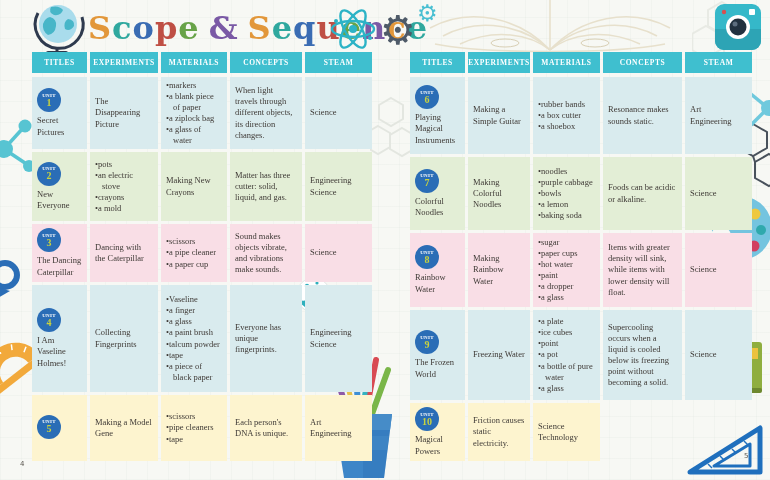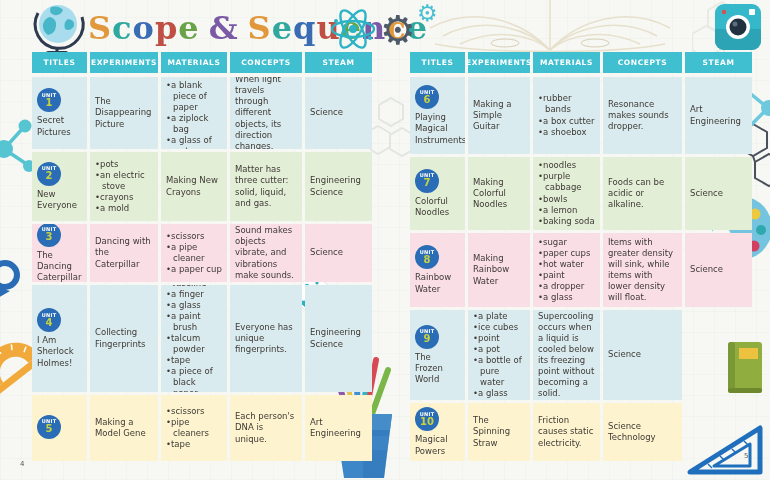--- a/index.html
+++ b/index.html
@@ -15,21 +15,21 @@
   }
   .abs{position:absolute;}
   
   #page-title{
     left:88px; top:6px; height:44px; display:flex; align-items:center;
     font-family:"DejaVu Serif", serif; font-weight:700; font-size:32px; letter-spacing:1px;
   }
   #page-title span{display:inline-block;}
   #page-title .sp{width:9px;}
   
-  .sheet-table{top:52px;}
+  .sheet-table{top:52px;font-family:Liberation Serif, serif;}
   #table-left{left:32px; width:340px;}
   #table-right{left:410px; width:342px;}
   .trow{display:grid; gap:3px; margin-bottom:3px;}
   .header-row{margin-bottom:4px;}
   .col-header{
     background:#3fbfcf; color:#ffffff; font-weight:bold; font-size:7.5px; letter-spacing:0.6px;
     height:21px; display:flex; align-items:center; justify-content:center;
   }
   .cell{padding:4px 5px; font-size:8.5px; line-height:1.3; display:flex; flex-direction:column; justify-content:center; overflow:hidden;}
   .theme-blue{background:#d9ebee;}
@@ -323,21 +323,21 @@
       <div class="cell theme-pink">
         <div class="steam-line">Science</div>
       </div>
     </div>
     <div class="trow" style="grid-template-columns: 55px 68px 66px 72px 67px; height: 107px;">
       <div class="cell titles-cell theme-blue">
         <div class="unit-badge">
           <div class="unit-word">UNIT</div>
           <div class="unit-num">4</div>
         </div>
-        <div class="unit-title">I Am Sherlock Holmes!</div>
+        <div class="unit-title">I Am Vaseline Holmes!</div>
       </div>
       <div class="cell theme-blue">
         <div>Collecting Fingerprints</div>
       </div>
       <div class="cell theme-blue">
         <div class="mat-line">Vaseline</div>
         <div class="mat-line">a finger</div>
         <div class="mat-line">a glass</div>
         <div class="mat-line">a paint brush</div>
         <div class="mat-line">talcum powder</div>
@@ -394,21 +394,21 @@
       </div>
       <div class="cell theme-blue">
         <div>Making a Simple Guitar</div>
       </div>
       <div class="cell theme-blue">
         <div class="mat-line">rubber bands</div>
         <div class="mat-line">a box cutter</div>
         <div class="mat-line">a shoebox</div>
       </div>
       <div class="cell theme-blue">
-        <div>Resonance makes sounds dropper.</div>
+        <div>Resonance makes sounds static.</div>
       </div>
       <div class="cell theme-blue">
         <div class="steam-line">Art</div>
         <div class="steam-line">Engineering</div>
       </div>
     </div>
     <div class="trow" style="grid-template-columns: 55px 62px 67px 79px 67px; height: 73px;">
       <div class="cell titles-cell theme-green">
         <div class="unit-badge">
           <div class="unit-word">UNIT</div>
@@ -461,20 +461,23 @@
     </div>
     <div class="trow" style="grid-template-columns: 55px 62px 67px 79px 67px; height: 90px;">
       <div class="cell titles-cell theme-blue">
         <div class="unit-badge">
           <div class="unit-word">UNIT</div>
           <div class="unit-num">9</div>
         </div>
         <div class="unit-title">The Frozen World</div>
       </div>
       <div class="cell theme-blue">
+        <div>Freezing Water</div>
+      </div>
+      <div class="cell theme-blue">
         <div class="mat-line">a plate</div>
         <div class="mat-line">ice cubes</div>
         <div class="mat-line">point</div>
         <div class="mat-line">a pot</div>
         <div class="mat-line">a bottle of pure water</div>
         <div class="mat-line">a glass</div>
       </div>
       <div class="cell theme-blue">
         <div>Supercooling occurs when a liquid is cooled below its freezing point without becoming a solid.</div>
       </div>
@@ -484,23 +487,20 @@
     </div>
     <div class="trow" style="grid-template-columns: 55px 62px 67px 79px 67px; height: 58px;">
       <div class="cell titles-cell theme-yellow">
         <div class="unit-badge">
           <div class="unit-word">UNIT</div>
           <div class="unit-num">10</div>
         </div>
         <div class="unit-title">Magical Powers</div>
       </div>
       <div class="cell theme-yellow">
-        <div>The Spinning Straw</div>
+        <div>Friction causes static electricity.</div>
       </div>
       <div class="cell theme-yellow">
-        <div>Friction causes static electricity.</div>
-      </div>
-      <div class="cell theme-yellow">
         <div class="steam-line">Science</div>
         <div class="steam-line">Technology</div>
       </div>
     </div>
   </div>
 
 </body></html>

